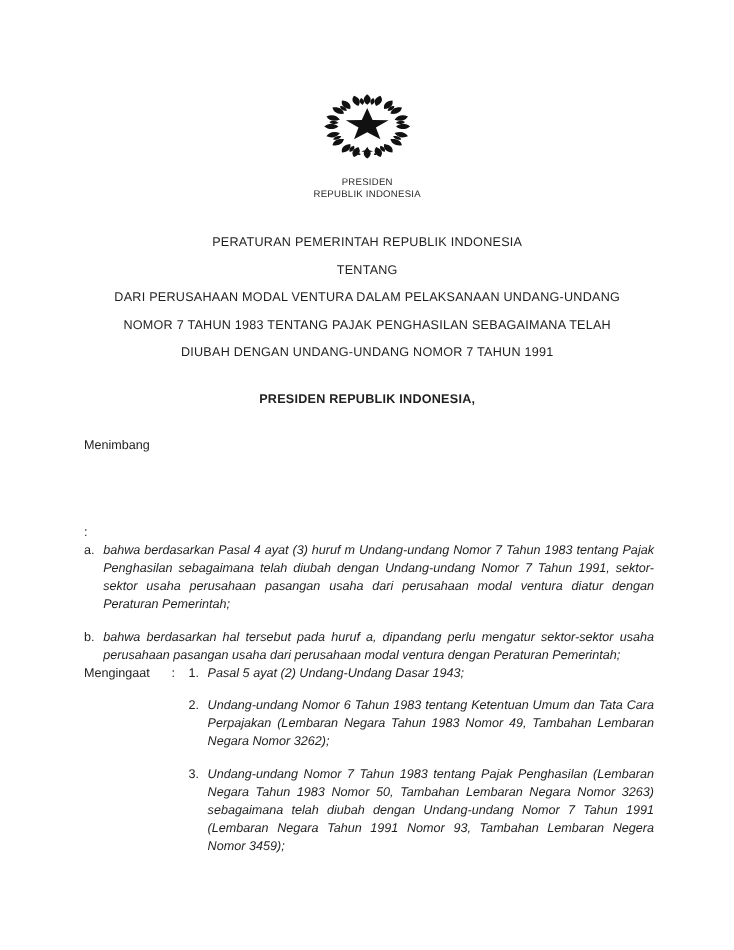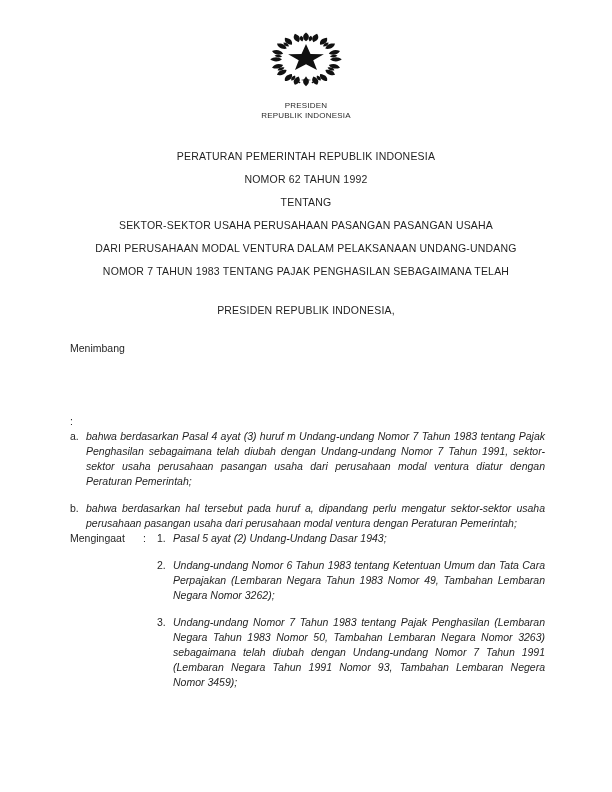--- a/index.html
+++ b/index.html
@@ -10,21 +10,21 @@
     margin: 0 auto;
     background: #ffffff;
     font-family: "Liberation Sans", sans-serif;
     color: #1f1f1f;
     box-sizing: border-box;
     overflow: hidden;
   }
 
   
   .masthead {
-    padding-top: 28px;
+    padding-top: 74px;
     text-align: center;
   }
   .emblem-svg { display: block; margin: 0 auto; }
   .mast-caption {
     margin-top: 7px;
     font-size: 8px;
     line-height: 10px;
     letter-spacing: 0.2px;
     color: #2a2a2a;
   }
@@ -36,21 +36,21 @@
     font-weight: normal;
     font-size: 10.5px;
     letter-spacing: 0.2px;
   }
   .title-line { line-height: 23px; }
 
   
   .preamble {
     margin-top: 20px;
     text-align: center;
-    font-weight: normal;
+    font-weight: bold;
     font-size: 10.5px;
     letter-spacing: 0.2px;
     line-height: 15px;
   }
 
   
   .content {
     padding: 0 67px 0 70px;
   }
   .clause {
@@ -127,25 +127,24 @@
         <circle cx="34" cy="66" r="0.9"></circle>
         <circle cx="46" cy="66" r="0.9"></circle>
       </g>
     </svg>
     <div class="mast-caption">PRESIDEN</div>
     <div class="mast-caption" style="margin-top:0;text-align:center;">REPUBLIK INDONESIA</div>
   </header>
 
   <div class="title-block">
     <div class="title-line">PERATURAN PEMERINTAH REPUBLIK INDONESIA</div>
-    <div class="title-line">NOMOR 62 TAHUN 1992</div>
     <div class="title-line">TENTANG</div>
-    <div class="title-line">SEKTOR-SEKTOR USAHA PERUSAHAAN PASANGAN PASANGAN USAHA</div>
     <div class="title-line">DARI PERUSAHAAN MODAL VENTURA DALAM PELAKSANAAN UNDANG-UNDANG</div>
     <div class="title-line">NOMOR 7 TAHUN 1983 TENTANG PAJAK PENGHASILAN SEBAGAIMANA TELAH</div>
+    <div class="title-line">DIUBAH DENGAN UNDANG-UNDANG NOMOR 7 TAHUN 1991</div>
   </div>
 
   <div class="preamble">PRESIDEN REPUBLIK INDONESIA,</div>
 
   <div class="content">
 
     <section class="clause clause-first">
       <div class="clause-label">Menimbang</div>
       <div class="clause-colon">:</div>
       <div class="clause-items">

